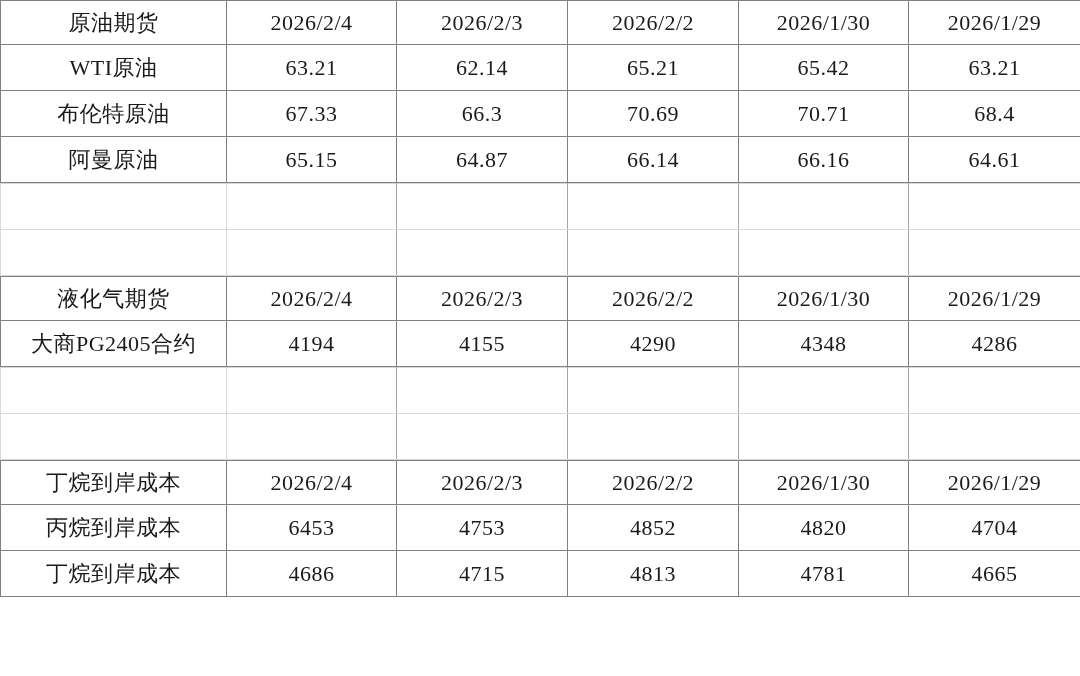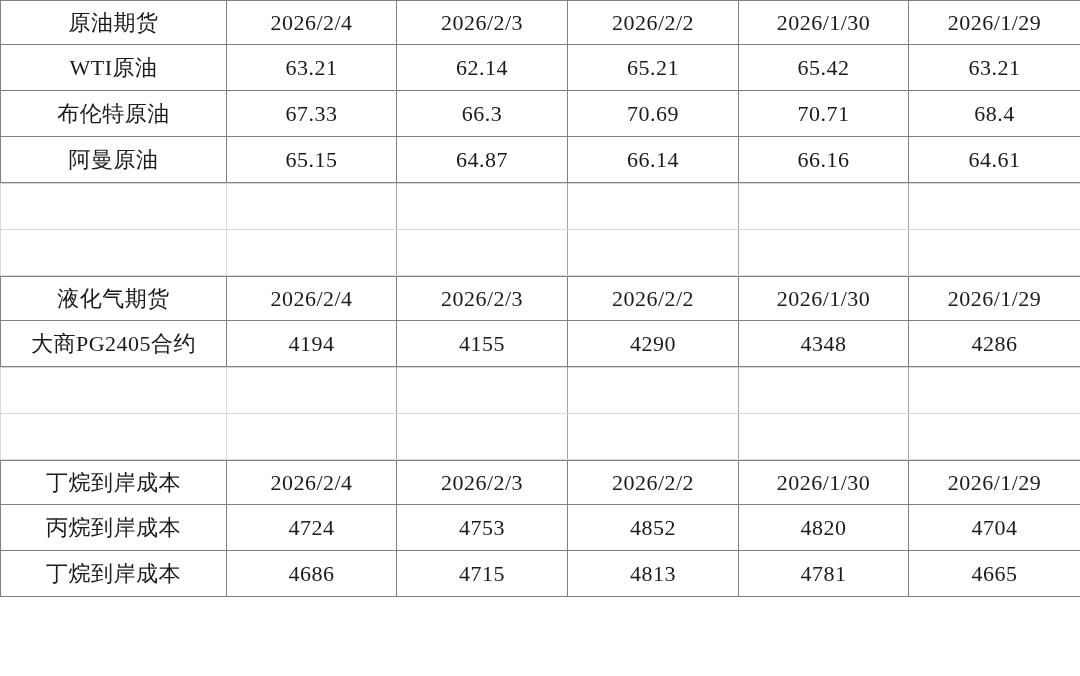--- a/index.html
+++ b/index.html
@@ -244,21 +244,21 @@
         <td class="title">丁烷到岸成本</td>
         <td class="date">2026/2/4</td>
         <td class="date">2026/2/3</td>
         <td class="date">2026/2/2</td>
         <td class="date">2026/1/30</td>
         <td class="date">2026/1/29</td>
       </tr>
 
       <tr class="r-data">
         <td class="rowlabel">丙烷到岸成本</td>
-        <td class="val v-green">4724</td>
+        <td class="val v-green">6453</td>
         <td class="val v-green">4753</td>
         <td class="val v-orange">4852</td>
         <td class="val v-orange">4820</td>
         <td class="val v-white">4704</td>
       </tr>
 
       <tr class="r-data">
         <td class="rowlabel">丁烷到岸成本</td>
         <td class="val v-green">4686</td>
         <td class="val v-green">4715</td>

